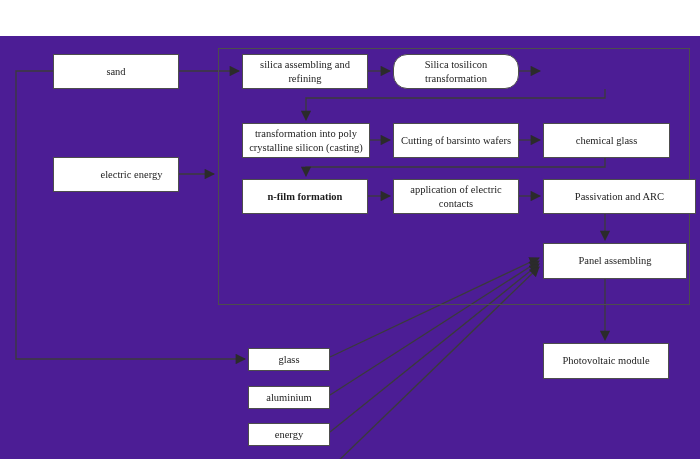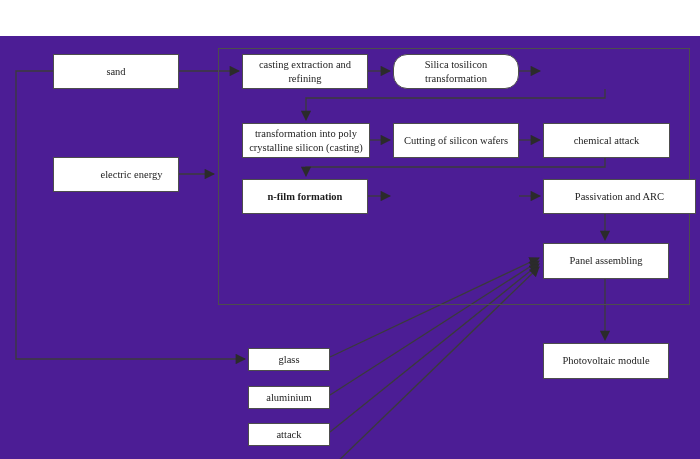--- a/index.html
+++ b/index.html
@@ -84,31 +84,32 @@
       <line x1="330" y1="396" x2="539" y2="228" marker-end="url(#arrow)"></line>
       <line x1="330" y1="433" x2="539" y2="231" marker-end="url(#arrow)"></line>
     </g>
   </svg>
 
   <div class="group-frame" style="left:218px; top:12px; width:470px; height:255px;"></div>
 
   <div class="box" style="left:53px; top:18px; width:126px; height:35px;">sand</div>
   <div class="box" style="left:53px; top:121px; width:126px; height:35px;padding-left:34px;">electric energy</div>
 
-  <div class="box" style="left:242px; top:18px; width:126px; height:35px;">casting extraction and refining</div>
+  <div class="box" style="left:242px; top:18px; width:126px; height:35px;">silica assembling and refining</div>
   <div class="box" style="left:393px; top:18px; width:126px; height:35px;border-radius:14px;">Silica tosilicon transformation</div>
 
   <div class="box" style="left:242px; top:87px; width:128px; height:35px;">transformation into poly crystalline silicon (casting)</div>
-  <div class="box" style="left:393px; top:87px; width:126px; height:35px;">Cutting of silicon wafers</div>
-  <div class="box" style="left:543px; top:87px; width:127px; height:35px;">chemical attack</div>
+  <div class="box" style="left:393px; top:87px; width:126px; height:35px;">Cutting of barsinto wafers</div>
+  <div class="box" style="left:543px; top:87px; width:127px; height:35px;">chemical glass</div>
 
   <div class="box" style="left:242px; top:143px; width:126px; height:35px;font-weight:bold;">n-film formation</div>
+  <div class="box" style="left:393px; top:143px; width:126px; height:35px;">application of electric contacts</div>
   <div class="box" style="left:543px; top:143px; width:153px; height:35px;">Passivation and ARC</div>
 
-  <div class="box" style="left:543px; top:207px; width:126px; height:36px;">Panel assembling</div>
+  <div class="box" style="left:543px; top:207px; width:144px; height:36px;">Panel assembling</div>
   <div class="box" style="left:543px; top:307px; width:126px; height:36px;">Photovoltaic module</div>
 
   <div class="box" style="left:248px; top:312px; width:82px; height:23px;">glass</div>
   <div class="box" style="left:248px; top:350px; width:82px; height:23px;">aluminium</div>
-  <div class="box" style="left:248px; top:387px; width:82px; height:23px;">attack</div>
+  <div class="box" style="left:248px; top:387px; width:82px; height:23px;">energy</div>
   <div class="box" style="left:248px; top:424px; width:82px; height:23px;">EVA</div>
 
 </div>
 
 </body></html>

